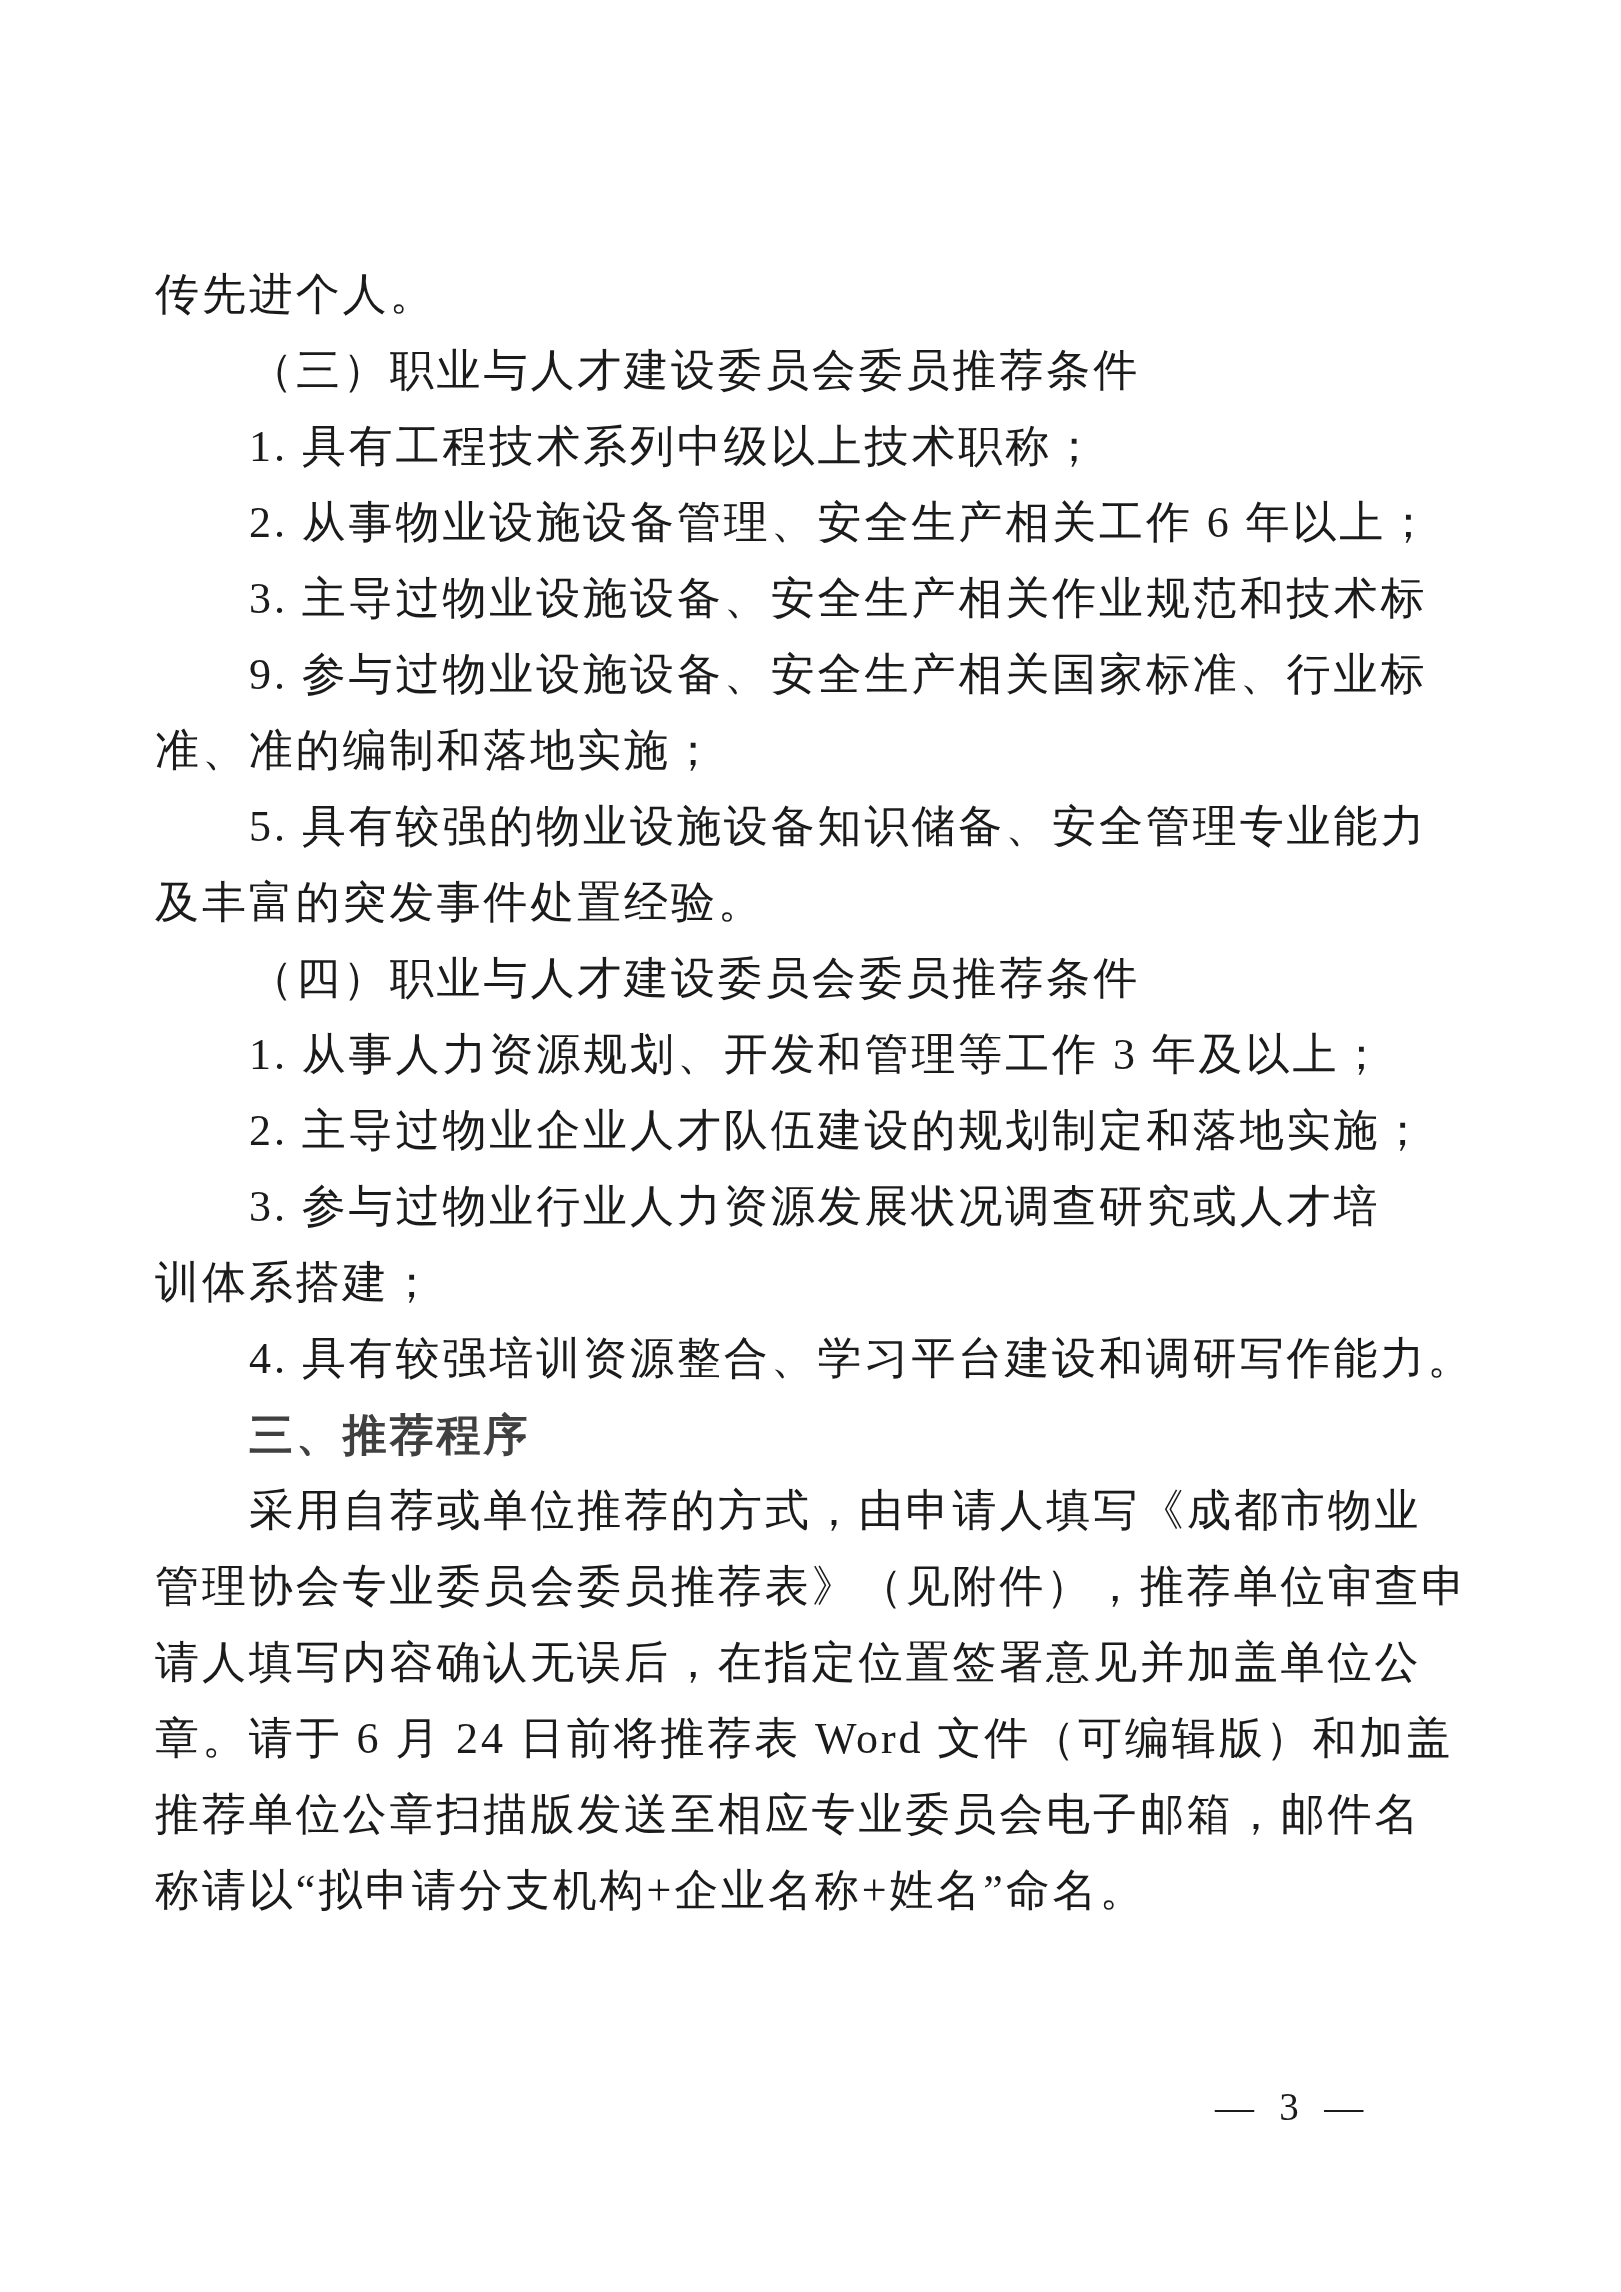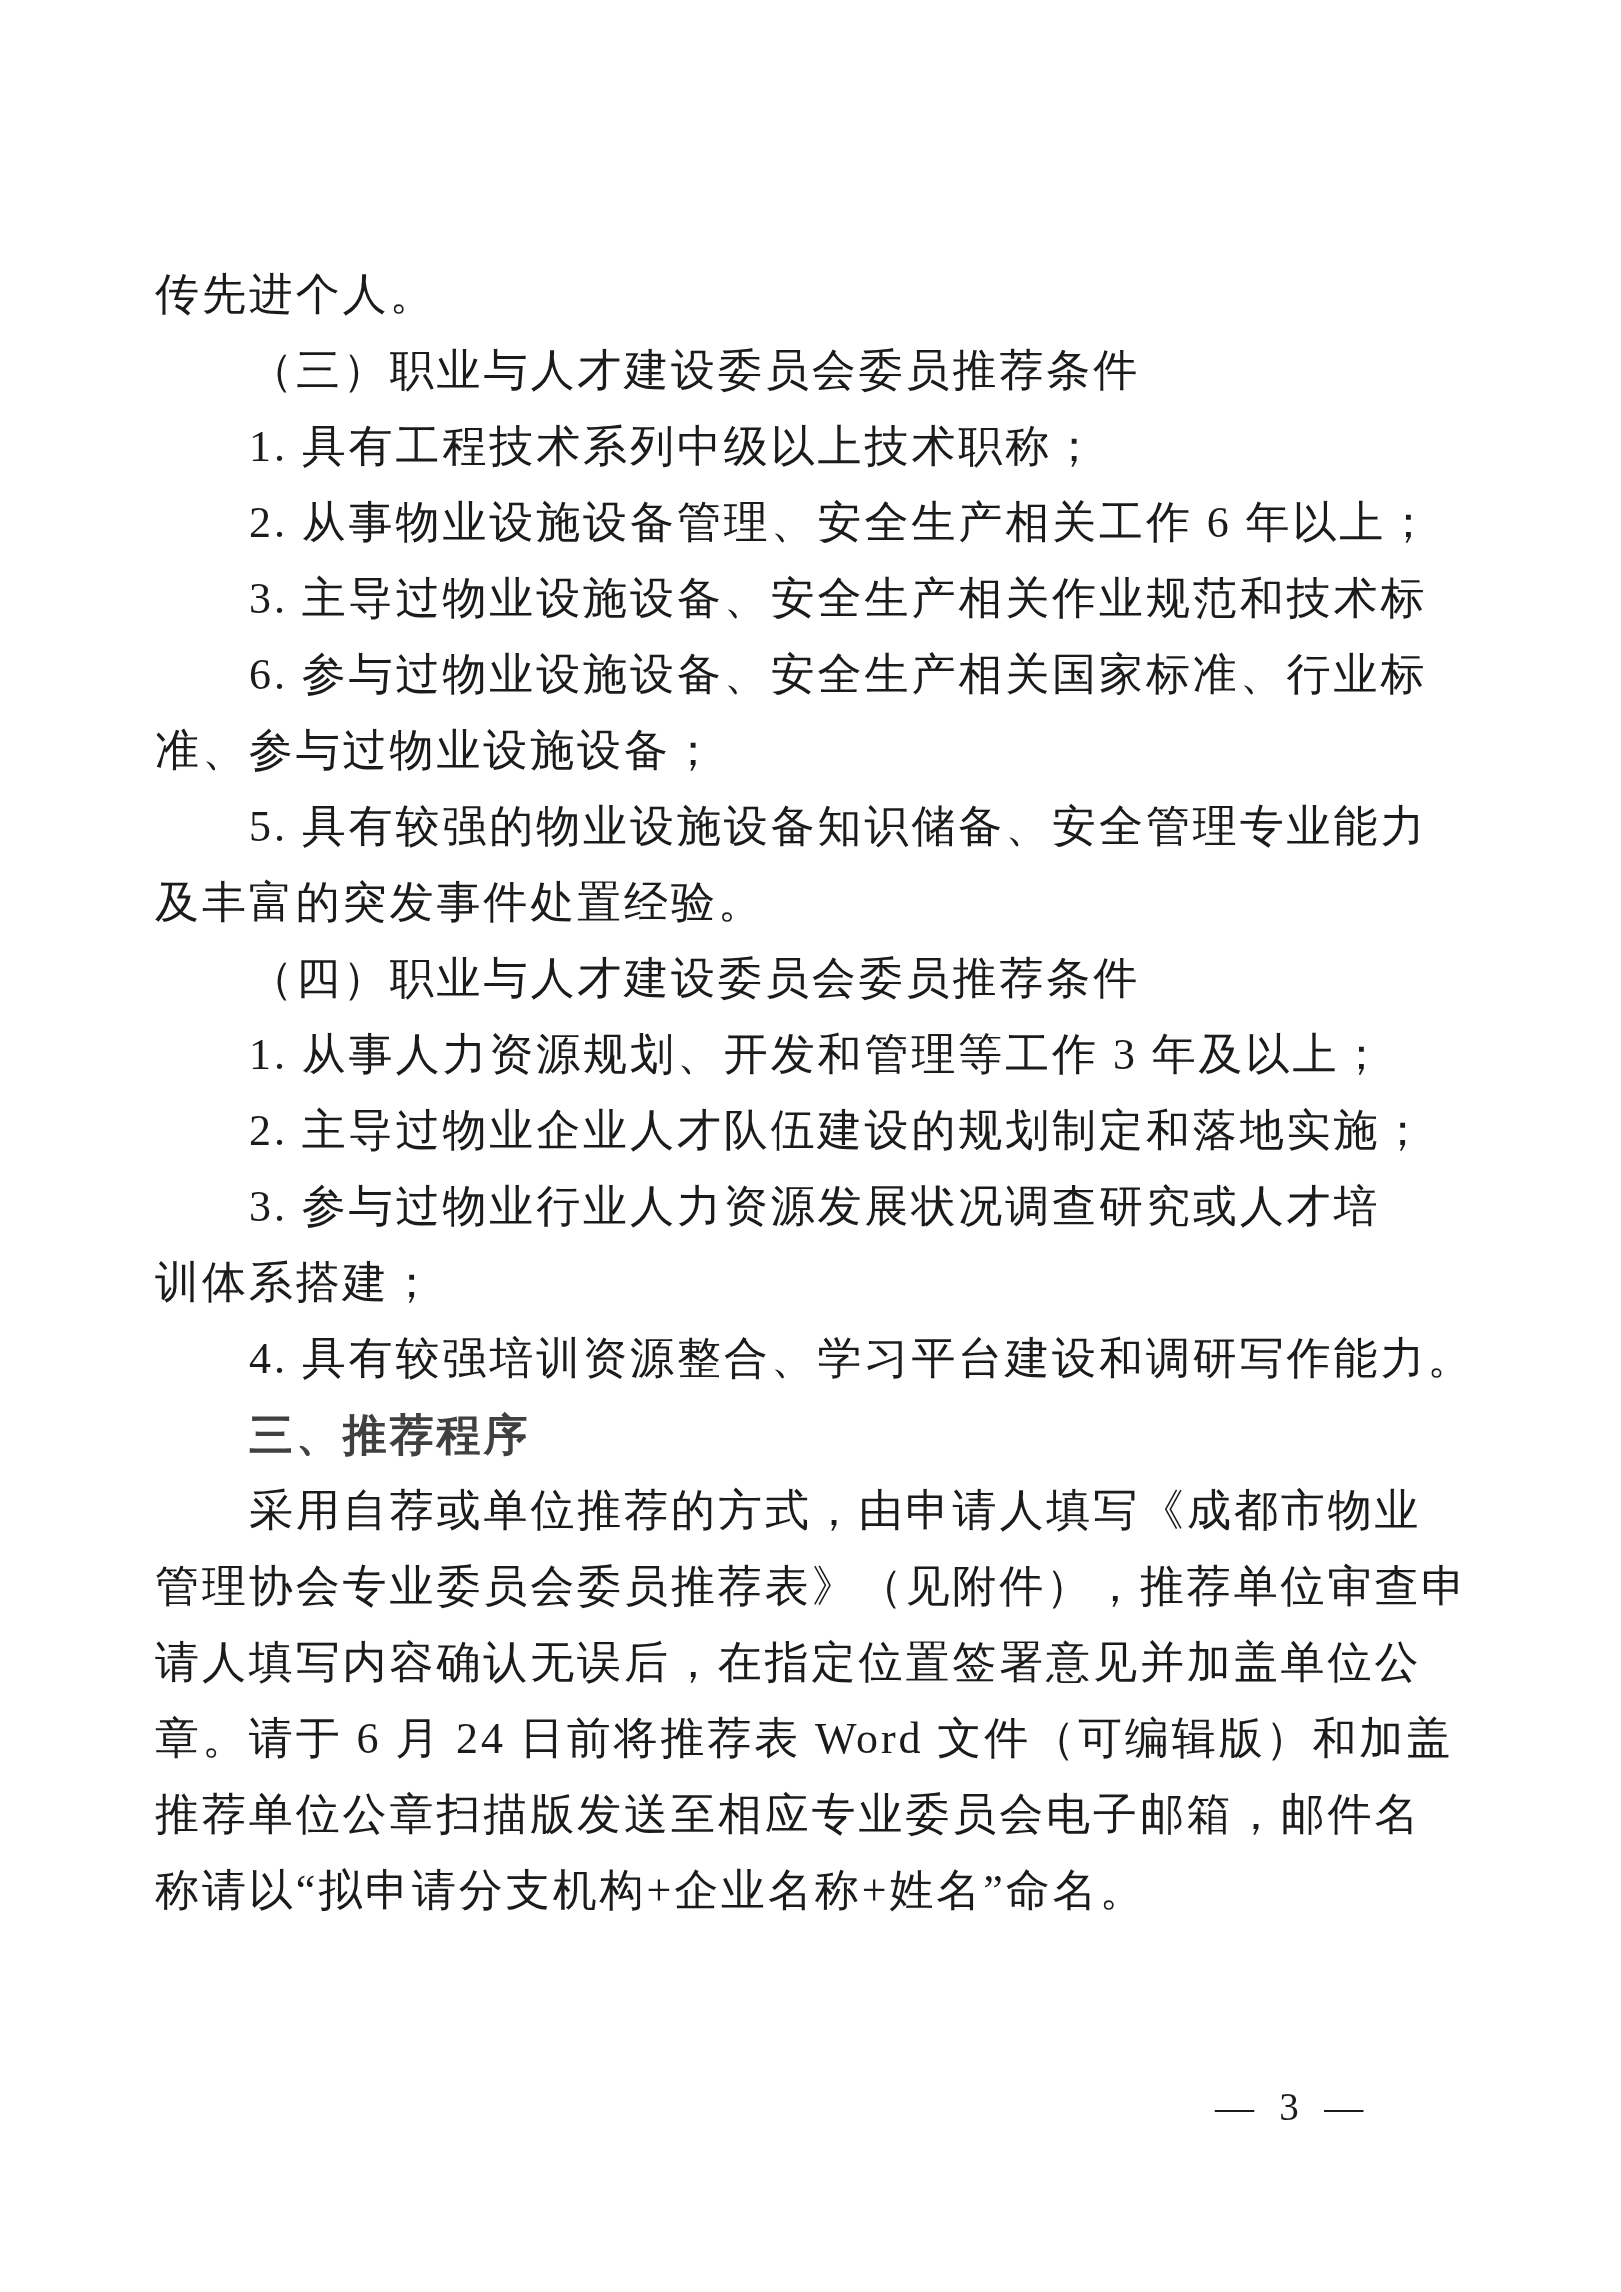--- a/index.html
+++ b/index.html
@@ -58,22 +58,22 @@
 </head>
 <body>
 
 <div class="page">
   <div class="doc-body">
       <div class="line">传先进个人。</div>
       <div class="line indent">（三）职业与人才建设委员会委员推荐条件</div>
       <div class="line indent">1. 具有工程技术系列中级以上技术职称；</div>
       <div class="line indent">2. 从事物业设施设备管理、安全生产相关工作 6 年以上；</div>
       <div class="line indent">3. 主导过物业设施设备、安全生产相关作业规范和技术标</div>
-      <div class="line indent">6. 参与过物业设施设备、安全生产相关国家标准、行业标</div>
-      <div class="line">准、参与过物业设施设备；</div>
+      <div class="line indent">9. 参与过物业设施设备、安全生产相关国家标准、行业标</div>
+      <div class="line">准、准的编制和落地实施；</div>
       <div class="line indent">5. 具有较强的物业设施设备知识储备、安全管理专业能力</div>
       <div class="line">及丰富的突发事件处置经验。</div>
       <div class="line indent">（四）职业与人才建设委员会委员推荐条件</div>
       <div class="line indent">1. 从事人力资源规划、开发和管理等工作 3 年及以上；</div>
       <div class="line indent">2. 主导过物业企业人才队伍建设的规划制定和落地实施；</div>
       <div class="line indent">3. 参与过物业行业人力资源发展状况调查研究或人才培</div>
       <div class="line">训体系搭建；</div>
       <div class="line indent">4. 具有较强培训资源整合、学习平台建设和调研写作能力。</div>
       <div class="line indent heading">三、推荐程序</div>
       <div class="line indent">采用自荐或单位推荐的方式，由申请人填写《成都市物业</div>

